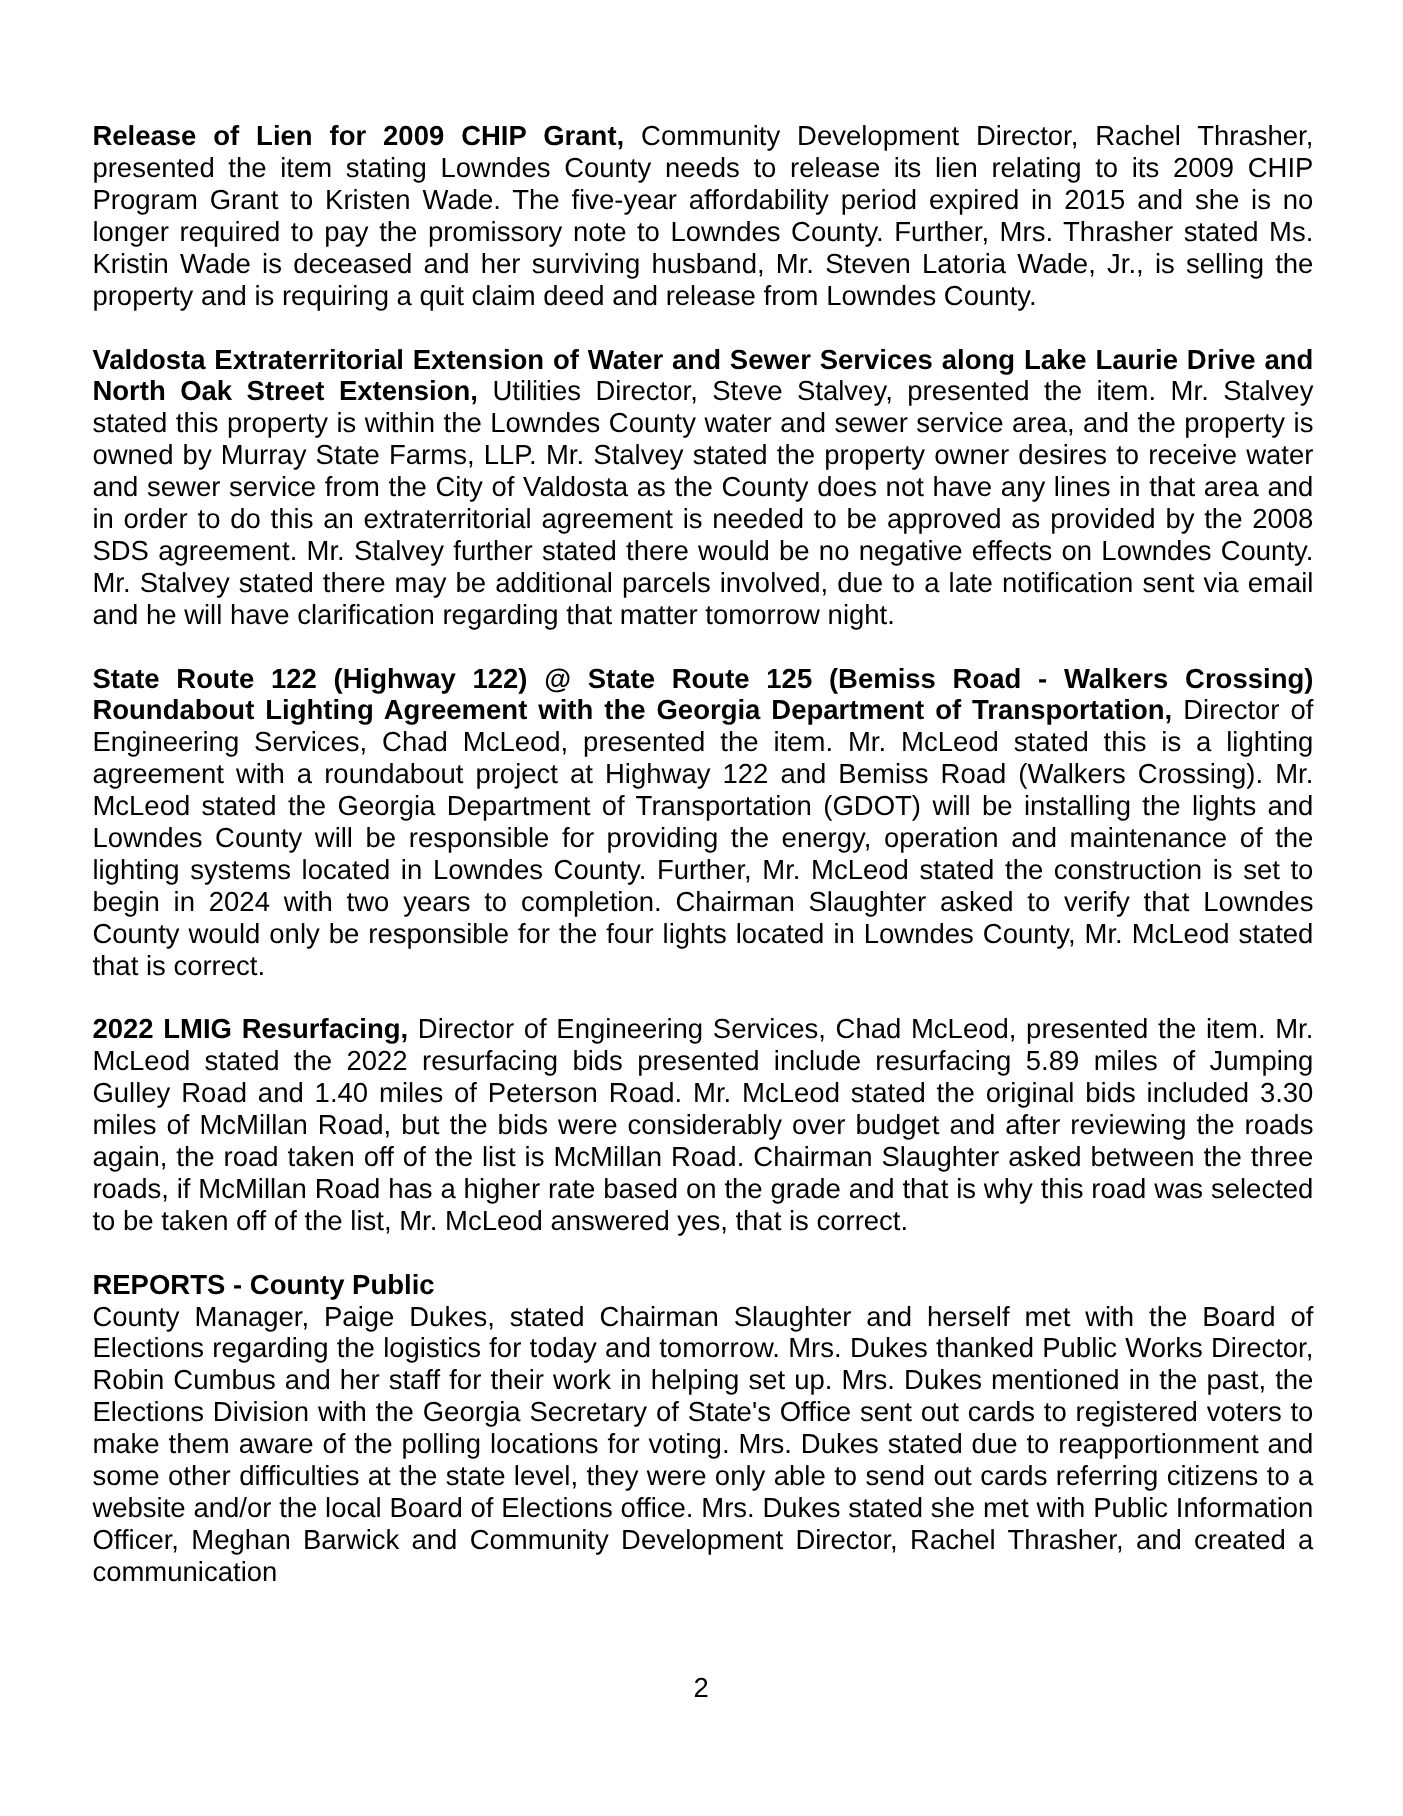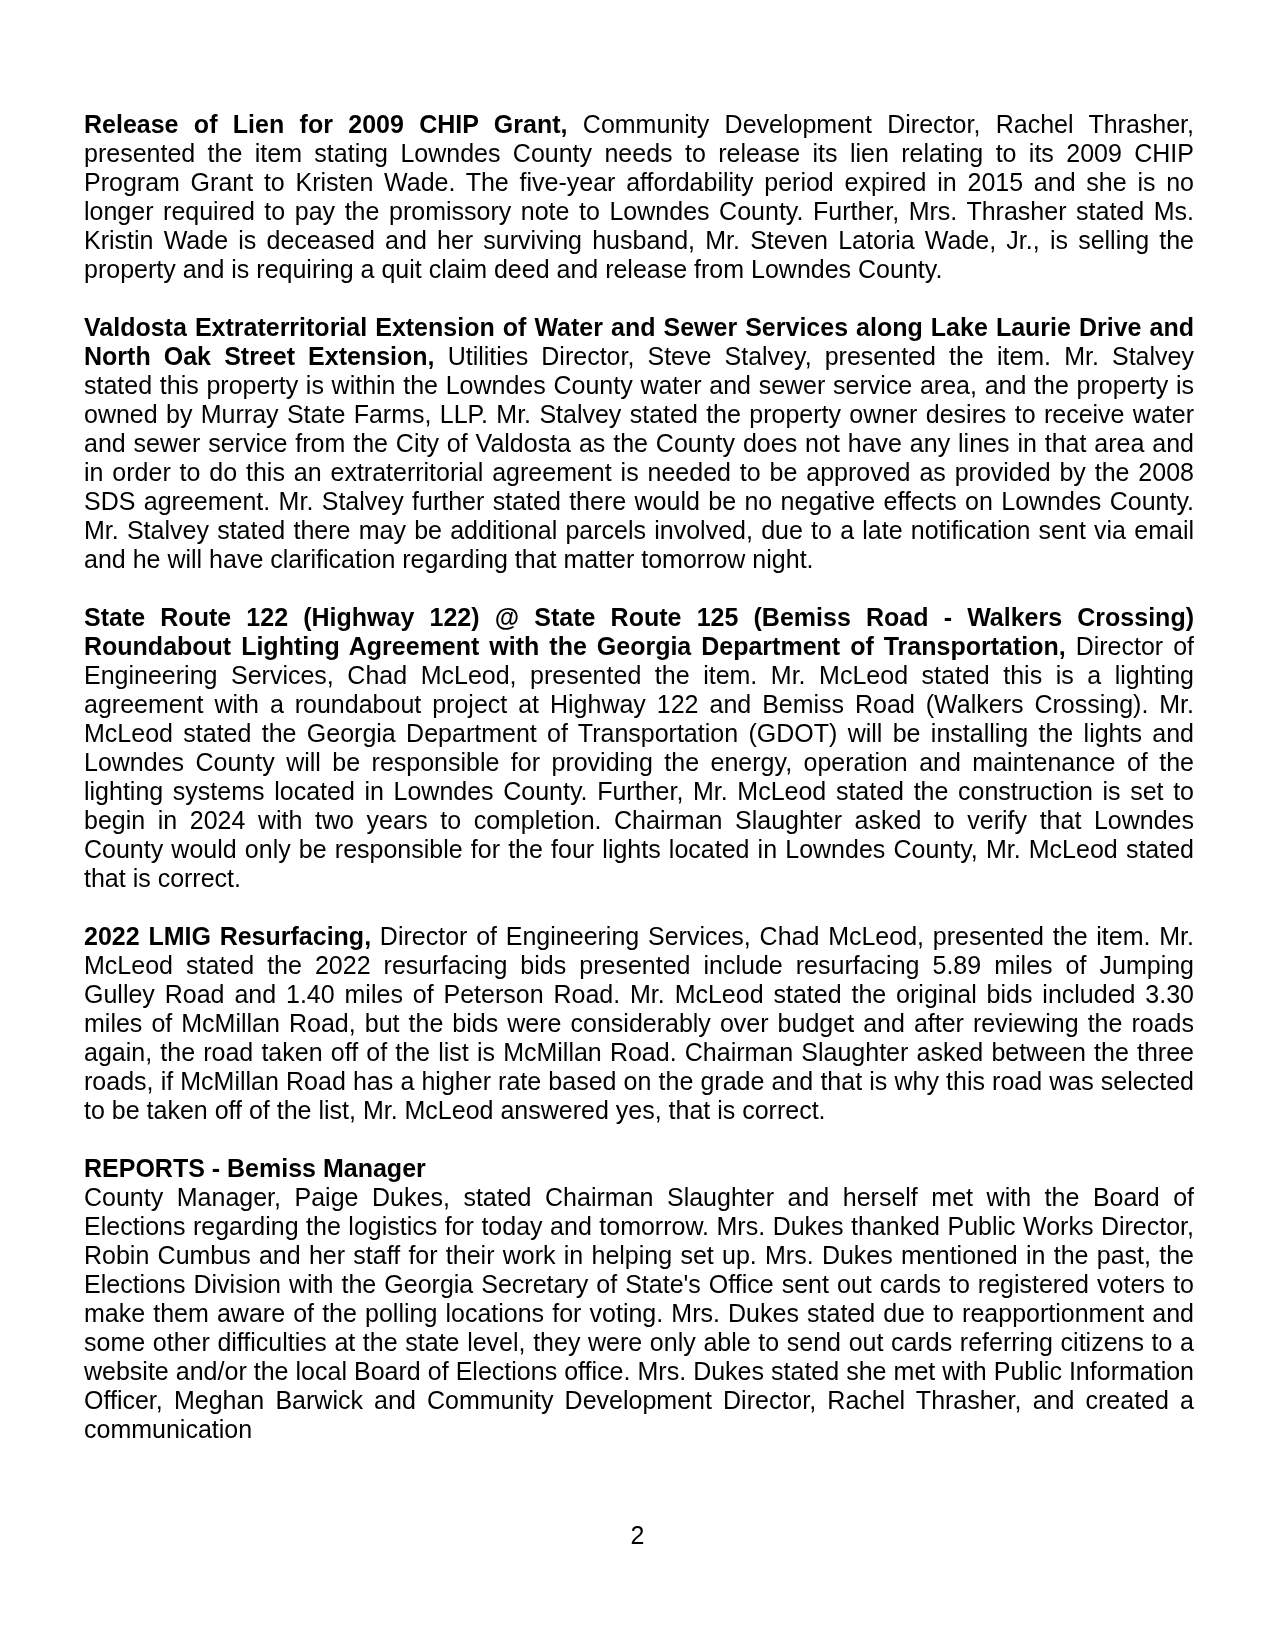--- a/index.html
+++ b/index.html
@@ -55,20 +55,20 @@
 
     <p class="para"><span class="lead">Release of Lien for 2009 CHIP Grant,</span><span> Community Development Director, Rachel Thrasher, presented the item stating Lowndes County needs to release its lien relating to its 2009 CHIP Program Grant to Kristen Wade.  The five-year affordability period expired in 2015 and she is no longer required to pay the promissory note to Lowndes County.  Further, Mrs. Thrasher stated Ms. Kristin Wade is deceased and her surviving husband, Mr. Steven Latoria Wade, Jr., is selling the property and is requiring a quit claim deed and release from Lowndes County.</span></p>
 
     <p class="para"><span class="lead">Valdosta Extraterritorial Extension of Water and Sewer Services along Lake Laurie Drive and North Oak Street Extension,</span><span> Utilities Director, Steve Stalvey, presented the item.  Mr. Stalvey stated this property is within the Lowndes County water and sewer service area, and the property is owned by Murray State Farms, LLP.  Mr. Stalvey stated the property owner desires to receive water and sewer service from the City of Valdosta as the County does not have any lines in that area and in order to do this an extraterritorial agreement is needed to be approved as provided by the 2008 SDS agreement.  Mr. Stalvey further stated there would be no negative effects on Lowndes County.  Mr. Stalvey stated there may be additional parcels involved, due to a late notification sent via email and he will have clarification regarding that matter tomorrow night.</span></p>
 
     <p class="para"><span class="lead">State Route 122 (Highway 122) @ State Route 125 (Bemiss Road - Walkers Crossing) Roundabout Lighting Agreement with the Georgia Department of Transportation,</span><span> Director of Engineering Services, Chad McLeod, presented the item.  Mr. McLeod stated this is a lighting agreement with a roundabout project at Highway 122 and Bemiss Road (Walkers Crossing).  Mr. McLeod stated the Georgia Department of Transportation (GDOT) will be installing the lights and Lowndes County will be responsible for providing the energy, operation and maintenance of the lighting systems located in Lowndes County.  Further, Mr. McLeod stated the construction is set to begin in 2024 with two years to completion.  Chairman Slaughter asked to verify that Lowndes County would only be responsible for the four lights located in Lowndes County, Mr. McLeod stated that is correct.</span></p>
 
 
     <p class="para"><span class="lead">2022 LMIG Resurfacing,</span><span> Director of Engineering Services, Chad McLeod, presented the item.  Mr. McLeod stated the 2022 resurfacing bids presented include resurfacing 5.89 miles of Jumping Gulley Road and 1.40 miles of Peterson Road.  Mr. McLeod stated the original bids included 3.30 miles of McMillan Road, but the bids were considerably over budget and after reviewing the roads again, the road taken off of the list is McMillan Road. Chairman Slaughter asked between the three roads, if McMillan Road has a higher rate based on the grade and that is why this road was selected to be taken off of the list, Mr. McLeod answered yes, that is correct.</span></p>
 
-    <p class="heading tight">REPORTS - Bemiss Manager</p>
+    <p class="heading tight">REPORTS - County Public</p>
 
     <p class="para"><span>County Manager, Paige Dukes, stated Chairman Slaughter and herself met with the Board of Elections regarding the logistics for today and tomorrow.  Mrs. Dukes thanked Public Works Director, Robin Cumbus and her staff for their work in helping set up.  Mrs. Dukes mentioned in the past, the Elections Division with the Georgia Secretary of State's Office sent out cards to registered voters to make them aware of the polling locations for voting.  Mrs. Dukes stated due to reapportionment and some other difficulties at the state level, they were only able to send out cards referring citizens to a website and/or the local Board of Elections office.  Mrs. Dukes stated she met with Public Information Officer, Meghan Barwick and Community Development Director, Rachel Thrasher, and created a communication</span></p>
 
   </div>
 
   <div class="page-number">2</div>
 </div>
 
 </body></html>

